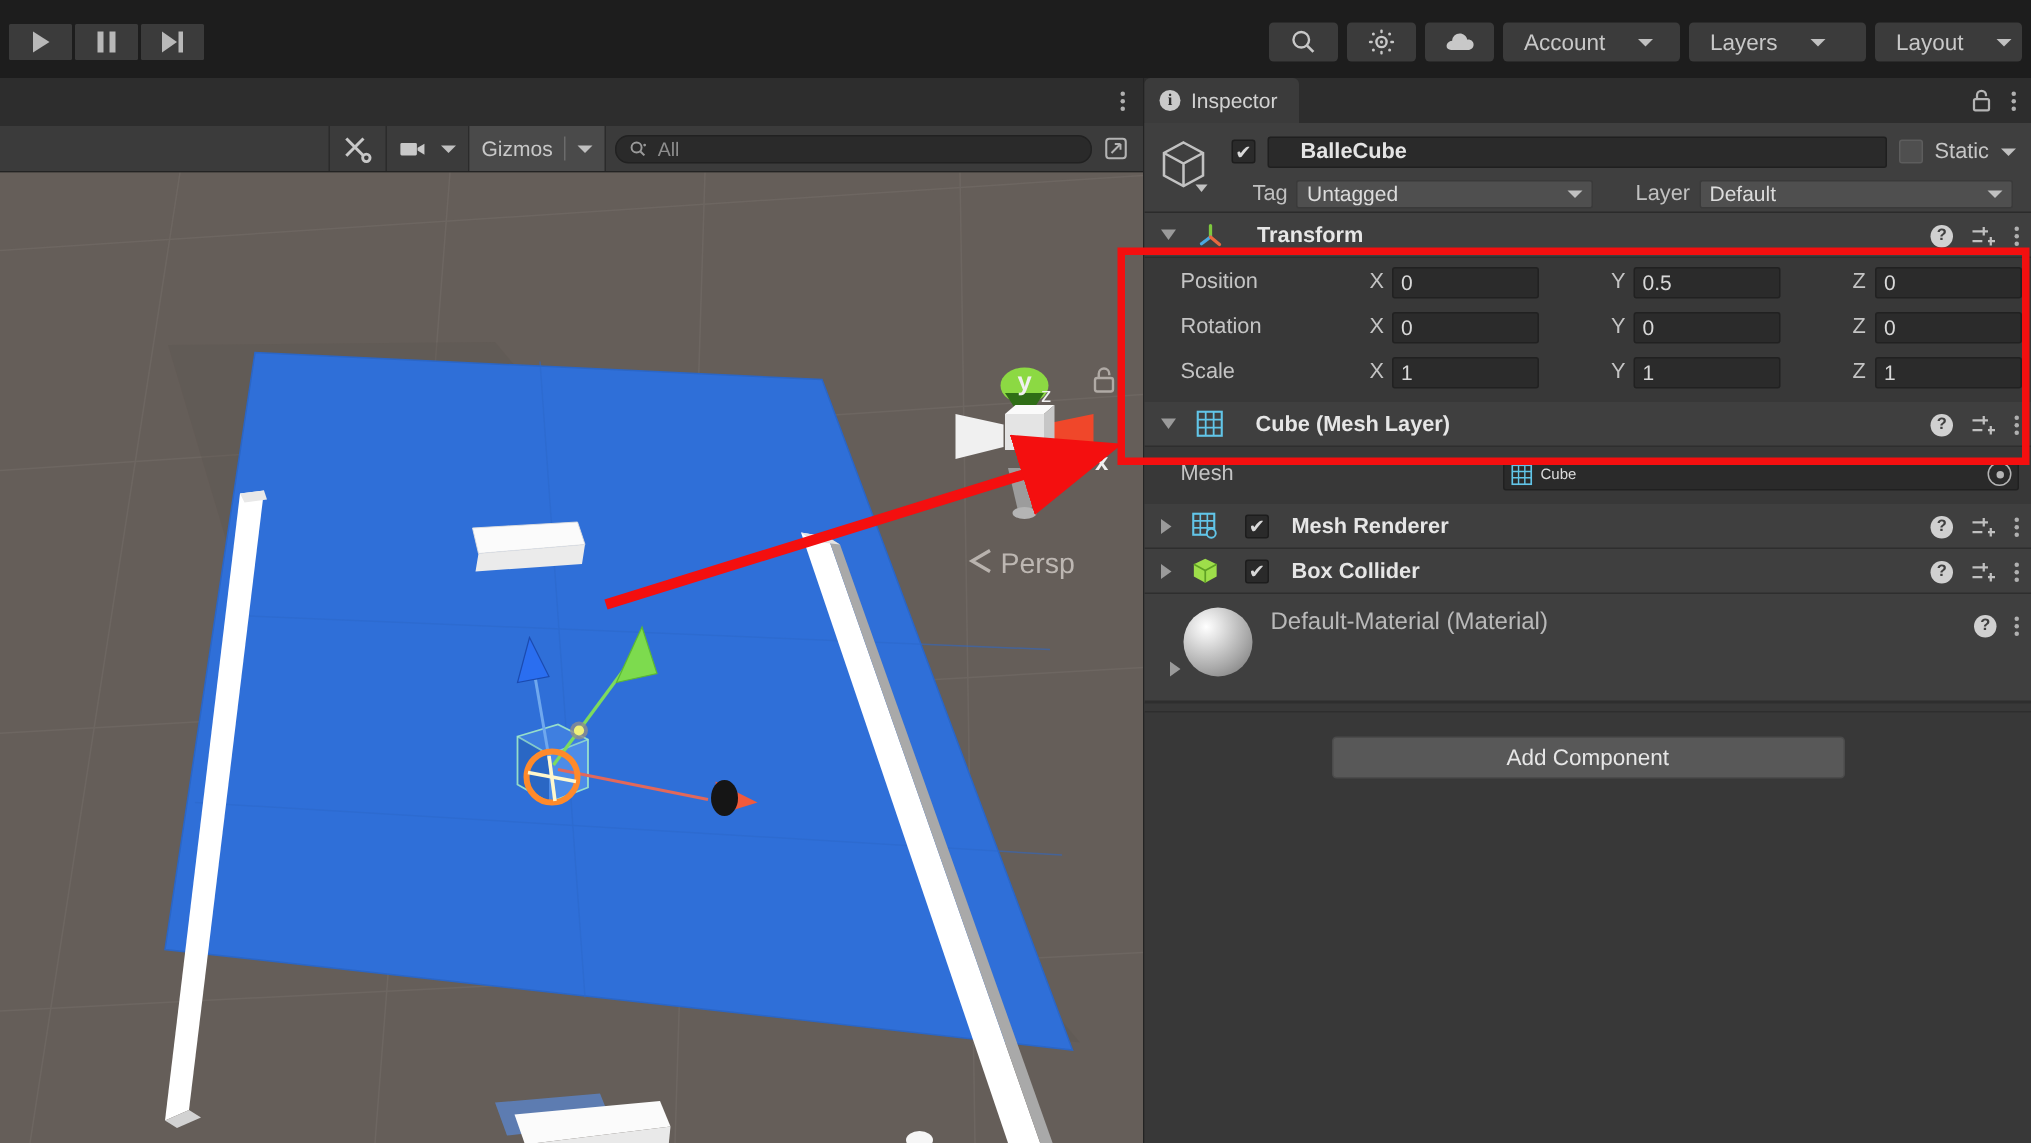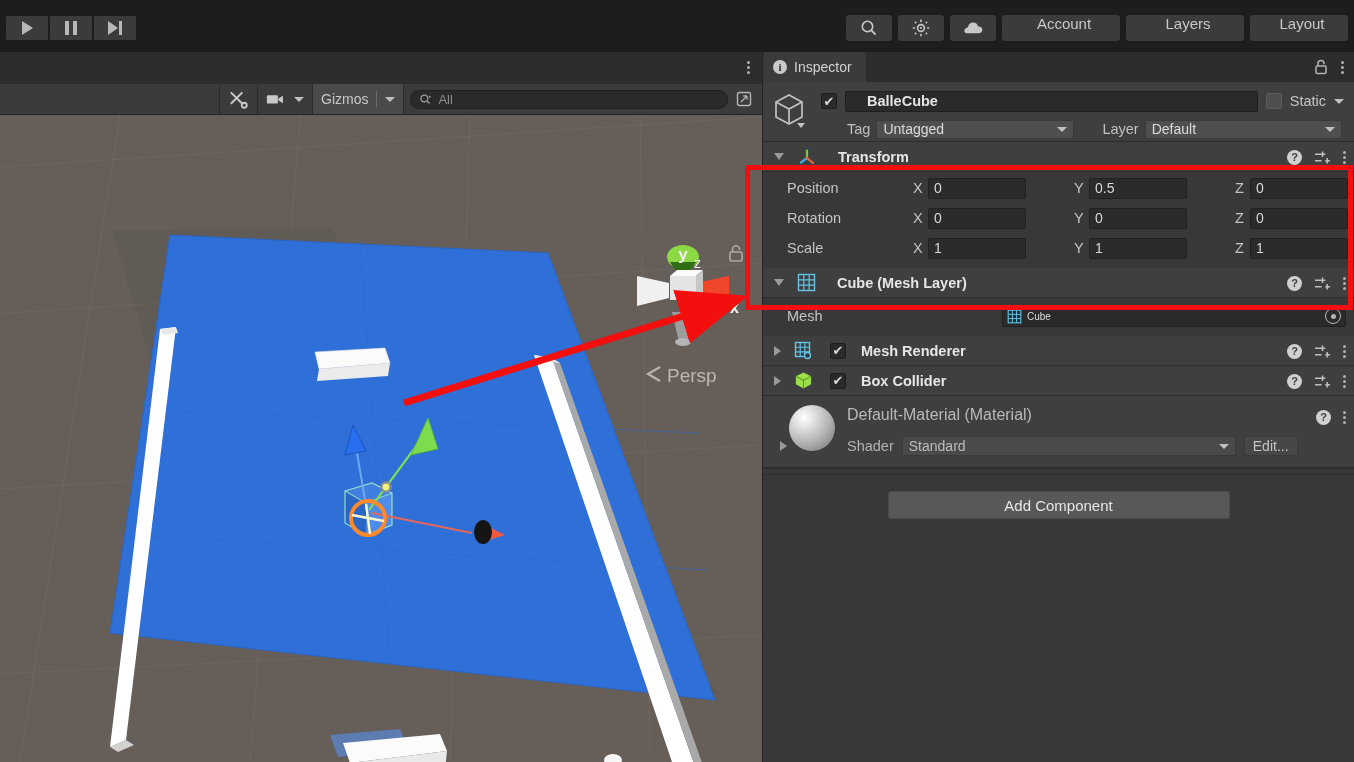--- a/index.html
+++ b/index.html
@@ -41,21 +41,21 @@
   .right-tools {
     position: absolute; right: 6px; top: 15px;
     display: flex; gap: 6px; align-items: center;
   }
   .rt-btn {
     height: 26px; background: #3b3b3b; border-radius: 3px;
     display: flex; align-items: center; justify-content: center;
     cursor: pointer; color: #c8c8c8; font-size: 15px;
   }
   .rt-icon { width: 46px; }
-  .rt-drop { padding: 0 8px 0 14px; gap: 22px; justify-content: flex-start; flex-direction: column; }
+  .rt-drop { padding: 0 8px 0 14px; gap: 22px; justify-content: flex-start; }
   .rt-drop.acct { width: 118px; }
   .rt-drop.layers { width: 118px; }
   .rt-drop.layout { width: 98px; }
   .caret-dn {
     width: 0; height: 0; border-left: 5px solid transparent;
     border-right: 5px solid transparent; border-top: 5px solid #c0c0c0;
   }
 
   
   .scene-panel {
@@ -509,21 +509,21 @@
               <span class="mark">✔</span>
             </div>
             <div class="name-field">
               <span>BalleCube</span>
             </div>
             <div class="static-chk"></div>
             <span class="static-lbl">Static</span>
             <span class="caret-dn"></span>
           </div>
           <div class="hdr-row2">
-            <span class="lbl-sm" style="margin-left:26px">Tag</span>
+            <span class="lbl-sm" style="margin-left:14px">Tag</span>
             <div class="dd" style="width:198px">
               <span>Untagged</span>
               <span class="caret-dn"></span>
             </div>
             <span class="lbl-sm" style="margin-left:22px">Layer</span>
             <div class="dd" style="flex:1;margin-right:2px">
               <span>Default</span>
               <span class="caret-dn"></span>
             </div>
           </div>
@@ -695,28 +695,20 @@
               <i></i>
               <i></i>
             </span>
         </span>
       </div>
 
       <div class="mat-block">
         <div class="mat-sphere"></div>
         <div class="mat-title">Default-Material (Material)</div>
         <span class="foldout mat-fold"></span>
-        <div class="mat-shader-row">
-          <span class="lbl-sm" style="color:#b3b3b3">Shader</span>
-          <span class="shader-dd">
-            <span>Standard</span>
-            <span class="caret-dn"></span>
-          </span>
-          <span class="edit-btn">Edit...</span>
-        </div>
         <span class="comp-icons" style="top:6px">
           <span class="q-ico">?</span>
           <span class="kebab">
               <i></i>
               <i></i>
               <i></i>
             </span>
         </span>
       </div>
 

